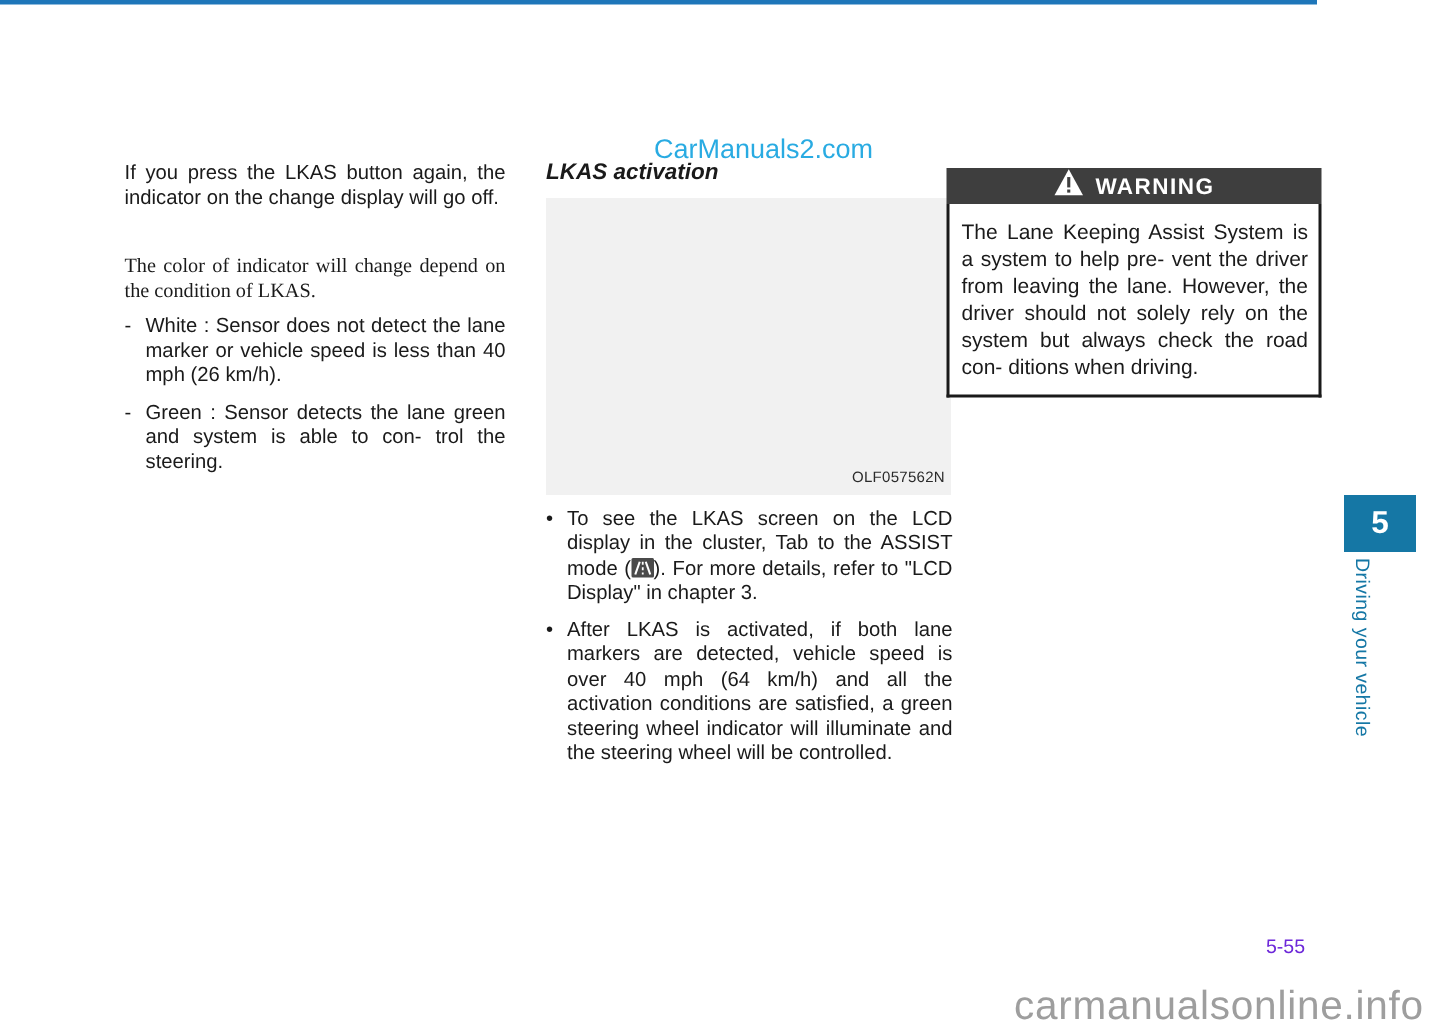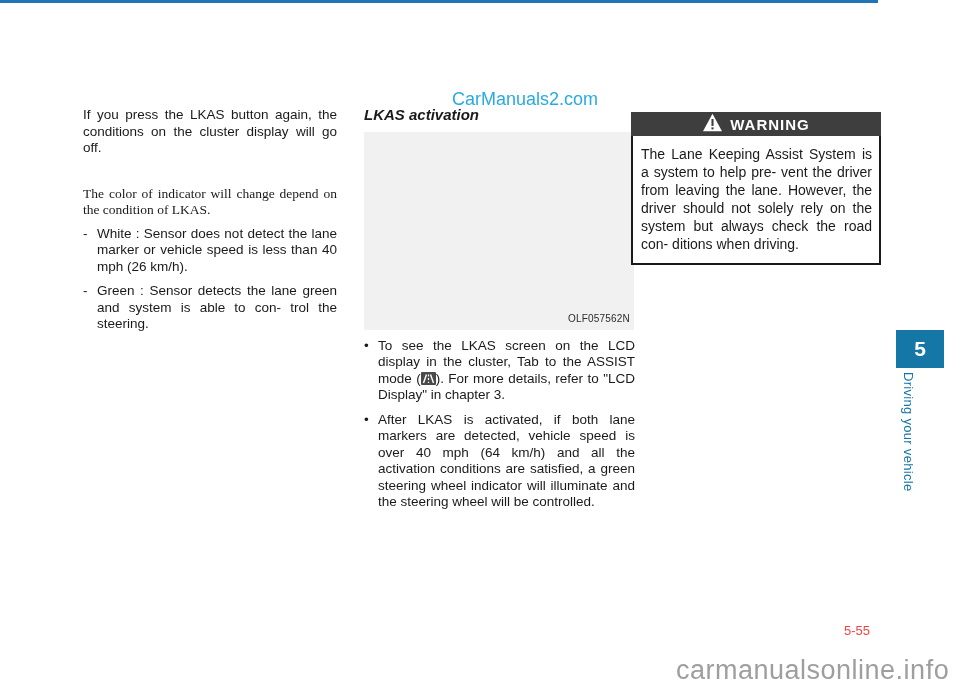--- a/index.html
+++ b/index.html
@@ -14,21 +14,21 @@
   .abs { position: absolute; }
 
   
   .top-rule {
     left: 0; top: 69; width: 878px; height: 3px;
     background: #1e76b9;
   }
 
   
   .wm-top {
-    left: 452px; top: 89px; width: 170px;
+    left: 436px; top: 89px; width: 170px;
     font-size: 18px; color: #29abe2; white-space: nowrap;
   }
   .wm-bottom {
     left: 676px; top: 655px; width: 275px;
     font-size: 27px; color: #9e9e9e; white-space: nowrap;
     letter-spacing: 0.5px;
   }
 
   
   .col { font-size: 13.5px; line-height: 16.5px; text-align: justify; }
@@ -93,32 +93,32 @@
   }
   .vertical-label {
     left: 901px; top: 372px; height: 150px;
     writing-mode: vertical-rl; text-orientation: sideways;
     font-size: 13px; color: #1577a5; white-space: nowrap;
     letter-spacing: 0.3px;
   }
 
   .page-number {
     left: 844px; top: 623px;
-    font-size: 13px; color: #ef4444;
+    font-size: 13px; color: #6d28d9;
   }
 </style>
 </head>
 <body>
 
 <div class="abs top-rule"></div>
 
 <div class="abs wm-top">CarManuals2.com</div>
 
 <div class="abs col col-left">
-  <p class="para1">If you press the LKAS button again, the conditions on the cluster display will go off.</p>
+  <p class="para1">If you press the LKAS button again, the indicator on the change display will go off.</p>
   <p class="para2">The color of indicator will change depend on the condition of LKAS.</p>
   <div class="hang">
     <span class="marker">-</span>
     <span>White : Sensor does not detect the lane marker or vehicle speed is less than 40 mph (26 km/h).</span>
   </div>
   <div class="hang">
     <span class="marker">-</span>
     <span>Green : Sensor detects the lane green and system is able to con- trol the steering.</span>
   </div>
 </div>

